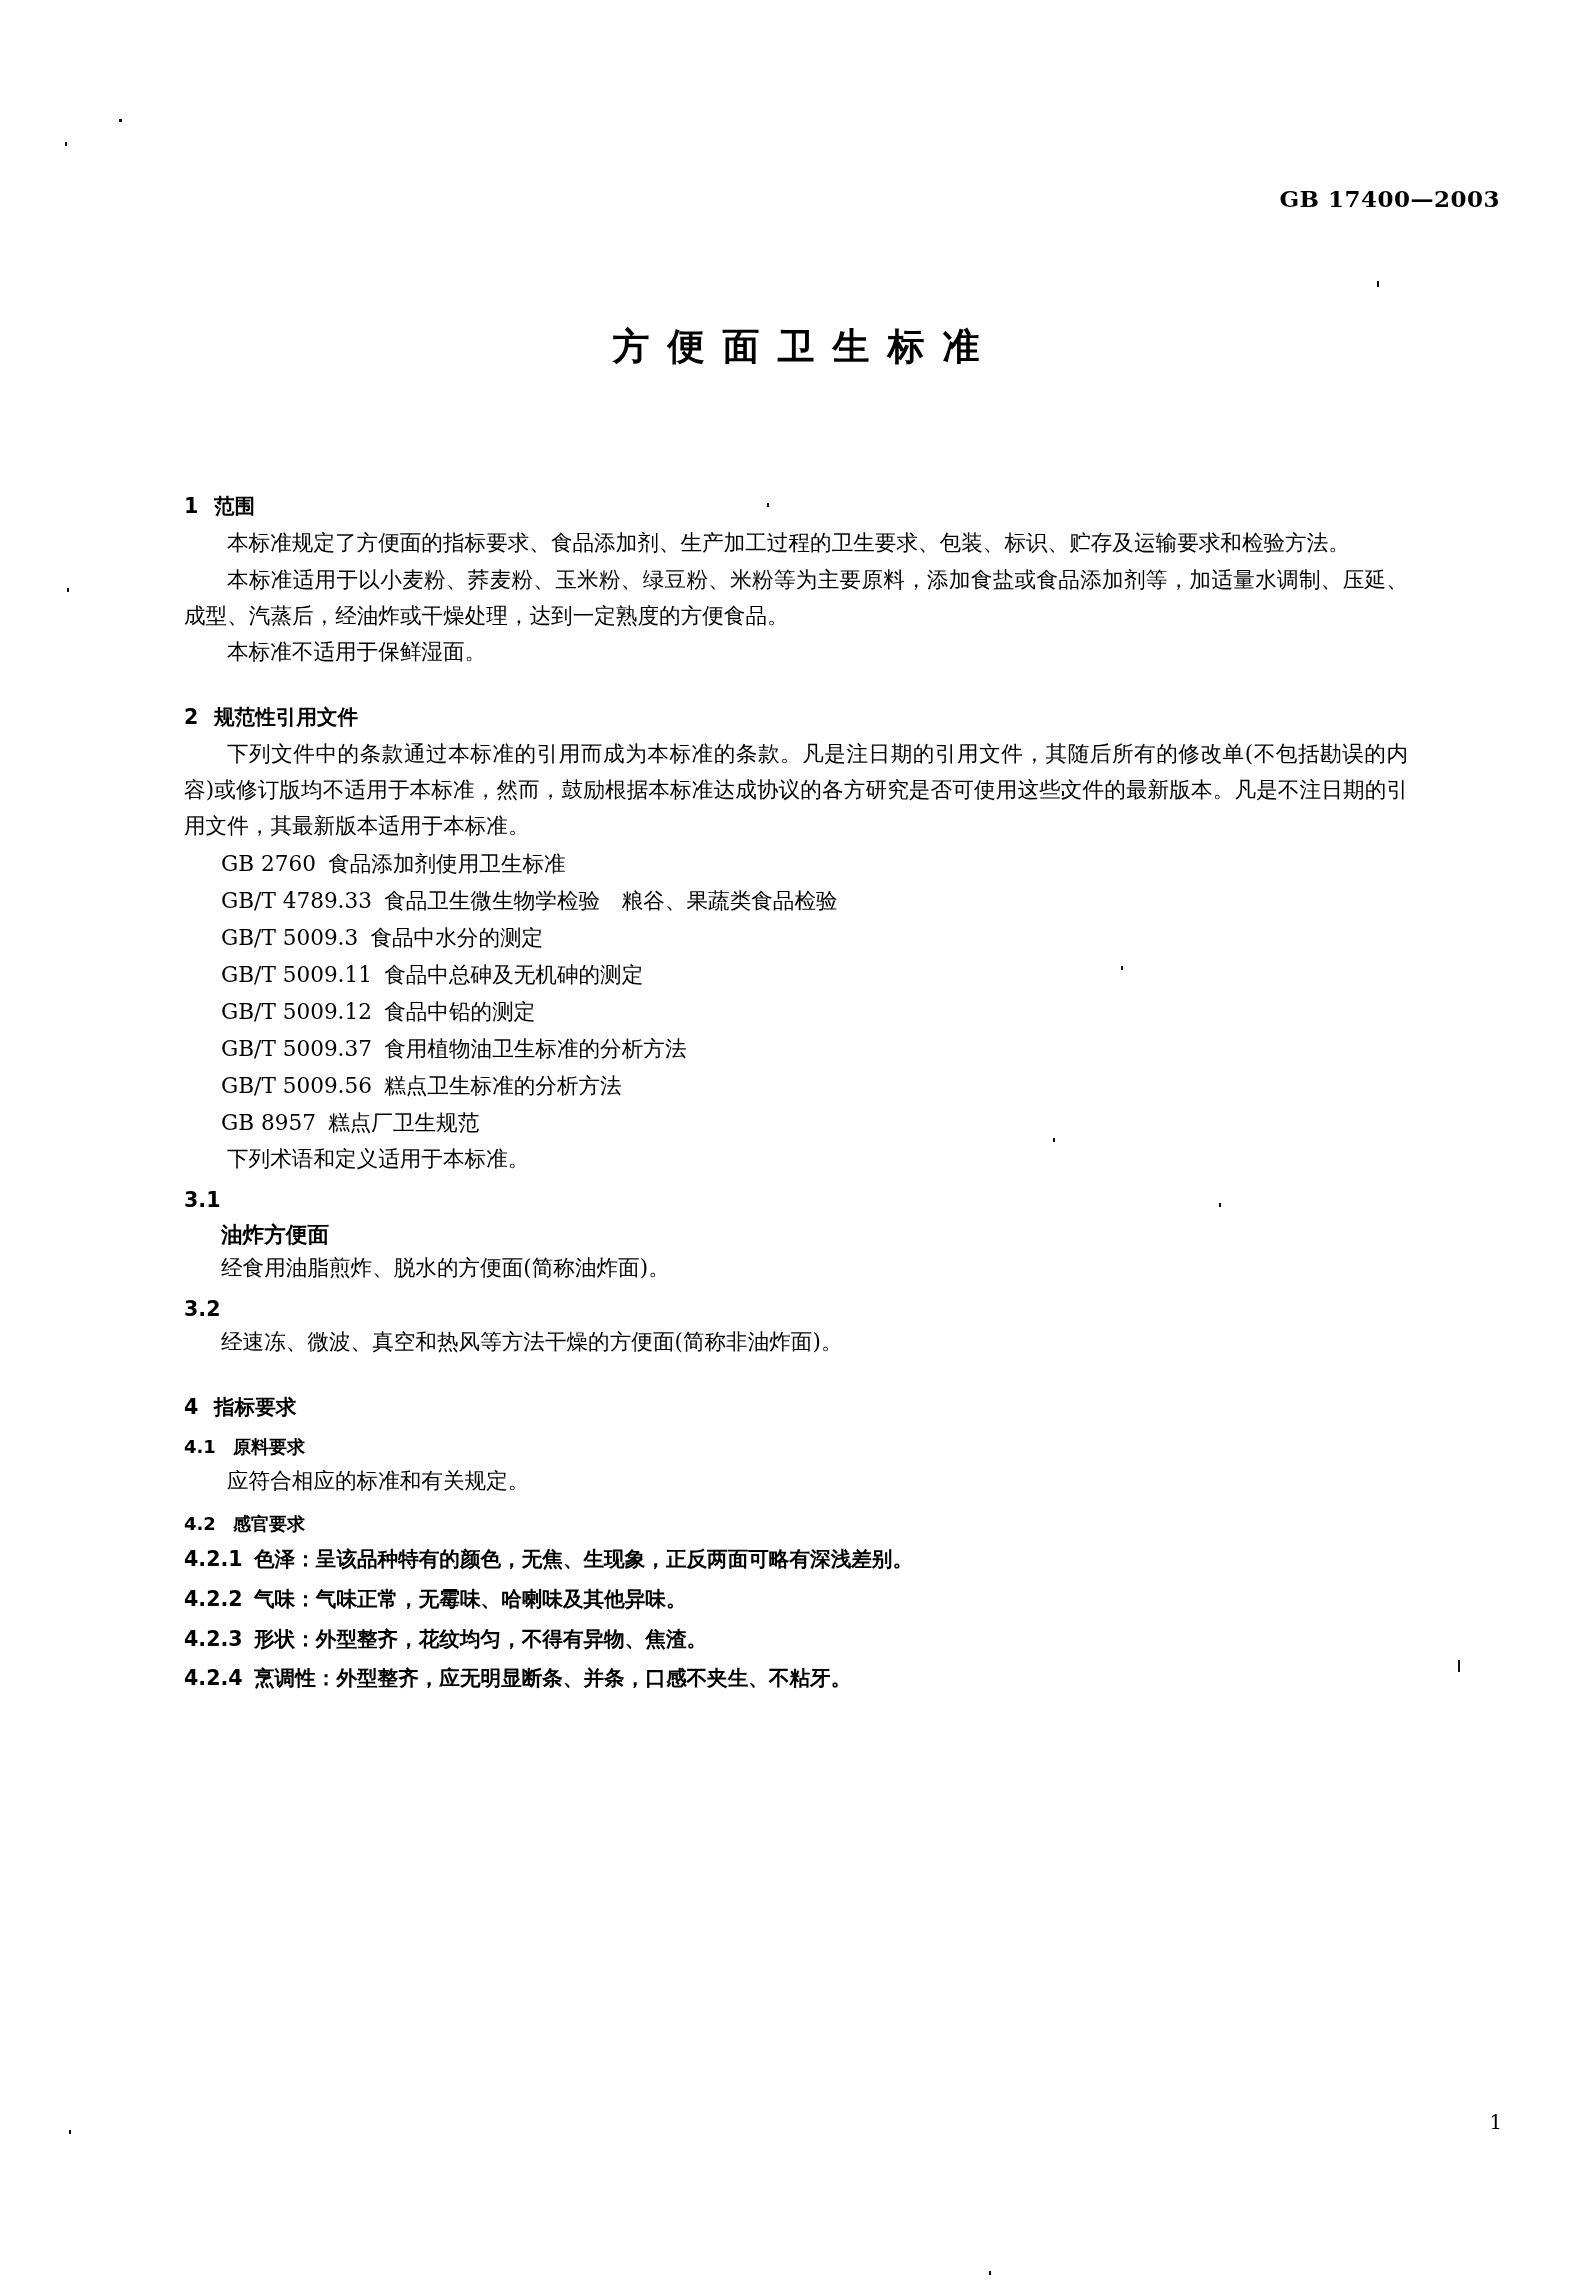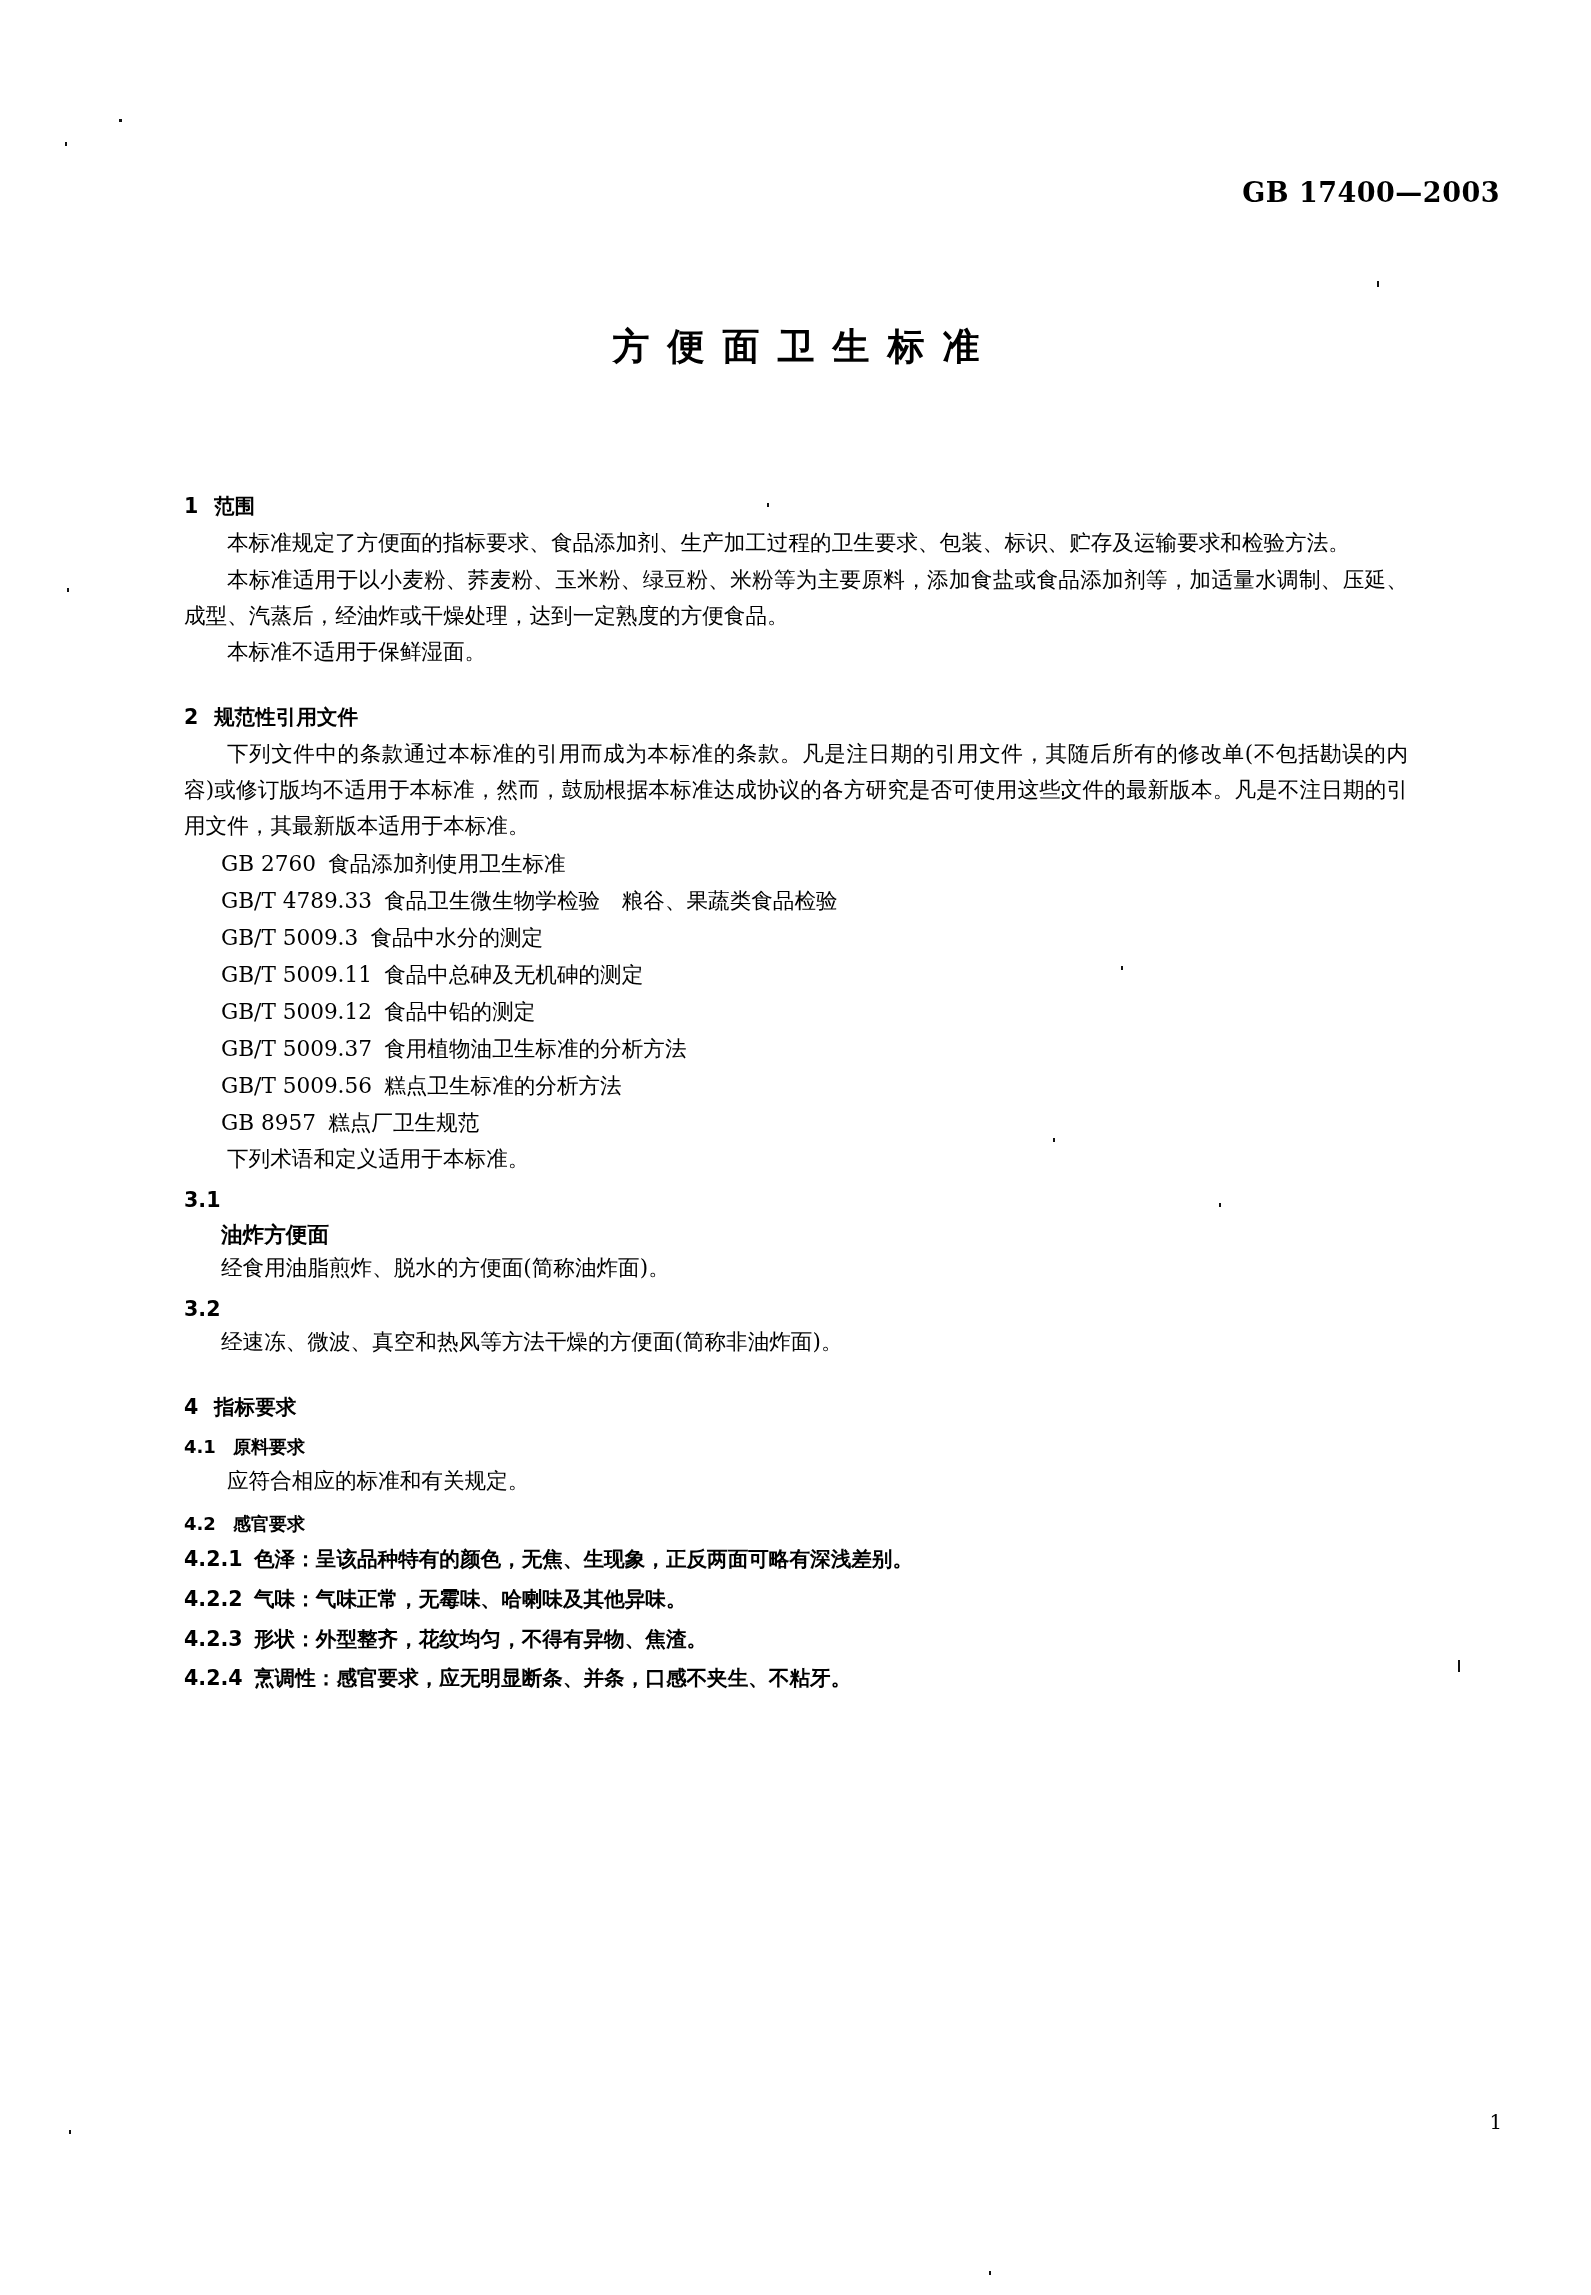--- a/index.html
+++ b/index.html
@@ -21,24 +21,24 @@
   .sheet {
     position: absolute;
     left: 0; top: 0;
     width: 1592px;
     height: 2295px;
   }
   
   .std-header {
     position: absolute;
     right: 92px;
-    top: 177px;
-    font-family: "DejaVu Serif", "Liberation Serif", serif;
-    font-weight: 700;
-    font-size: 27px;
+    top: 185px;
+    font-family: "DejaVu Serif", "Liberation Serif", serif;
+    font-weight: 700;
+    font-size: 23px;
     letter-spacing: 0.5px;
     white-space: nowrap;
   }
   
   .doc-title {
     position: absolute;
     left: 0;
     top: 322px;
     width: 1592px;
     text-align: center;
@@ -224,21 +224,21 @@
       <div class="num-item">
         <span class="num">4.2.1</span><span>色泽：呈该品种特有的颜色，无焦、生现象，正反两面可略有深浅差别。</span>
       </div>
       <div class="num-item">
         <span class="num">4.2.2</span><span>气味：气味正常，无霉味、哈喇味及其他异味。</span>
       </div>
       <div class="num-item">
         <span class="num">4.2.3</span><span>形状：外型整齐，花纹均匀，不得有异物、焦渣。</span>
       </div>
       <div class="num-item">
-        <span class="num">4.2.4</span><span>烹调性：感官要求，应无明显断条、并条，口感不夹生、不粘牙。</span>
+        <span class="num">4.2.4</span><span>烹调性：外型整齐，应无明显断条、并条，口感不夹生、不粘牙。</span>
       </div>
 
     </div>
 
     <div class="page-number">1</div>
 
   </div>
 </div>
 
 

